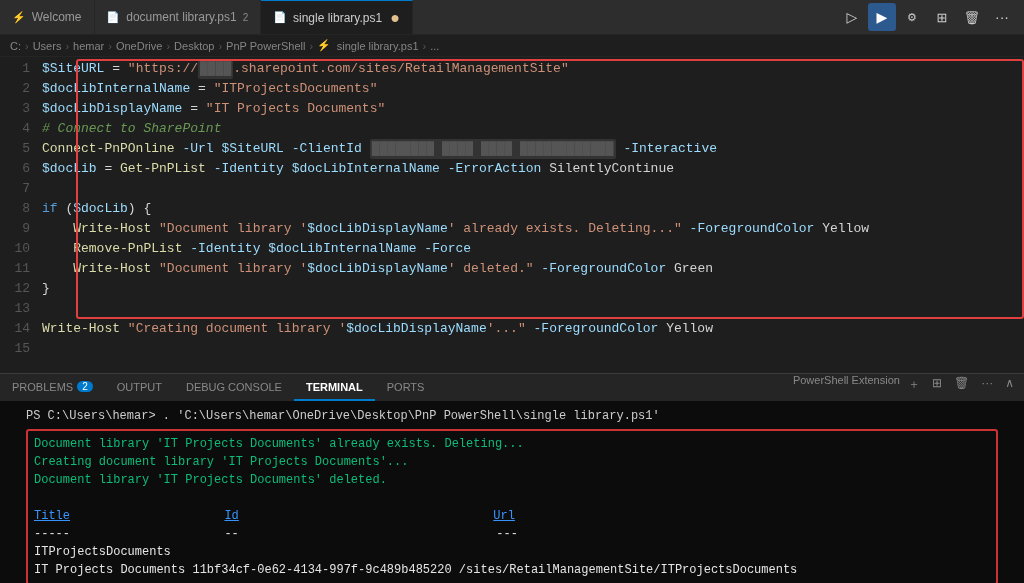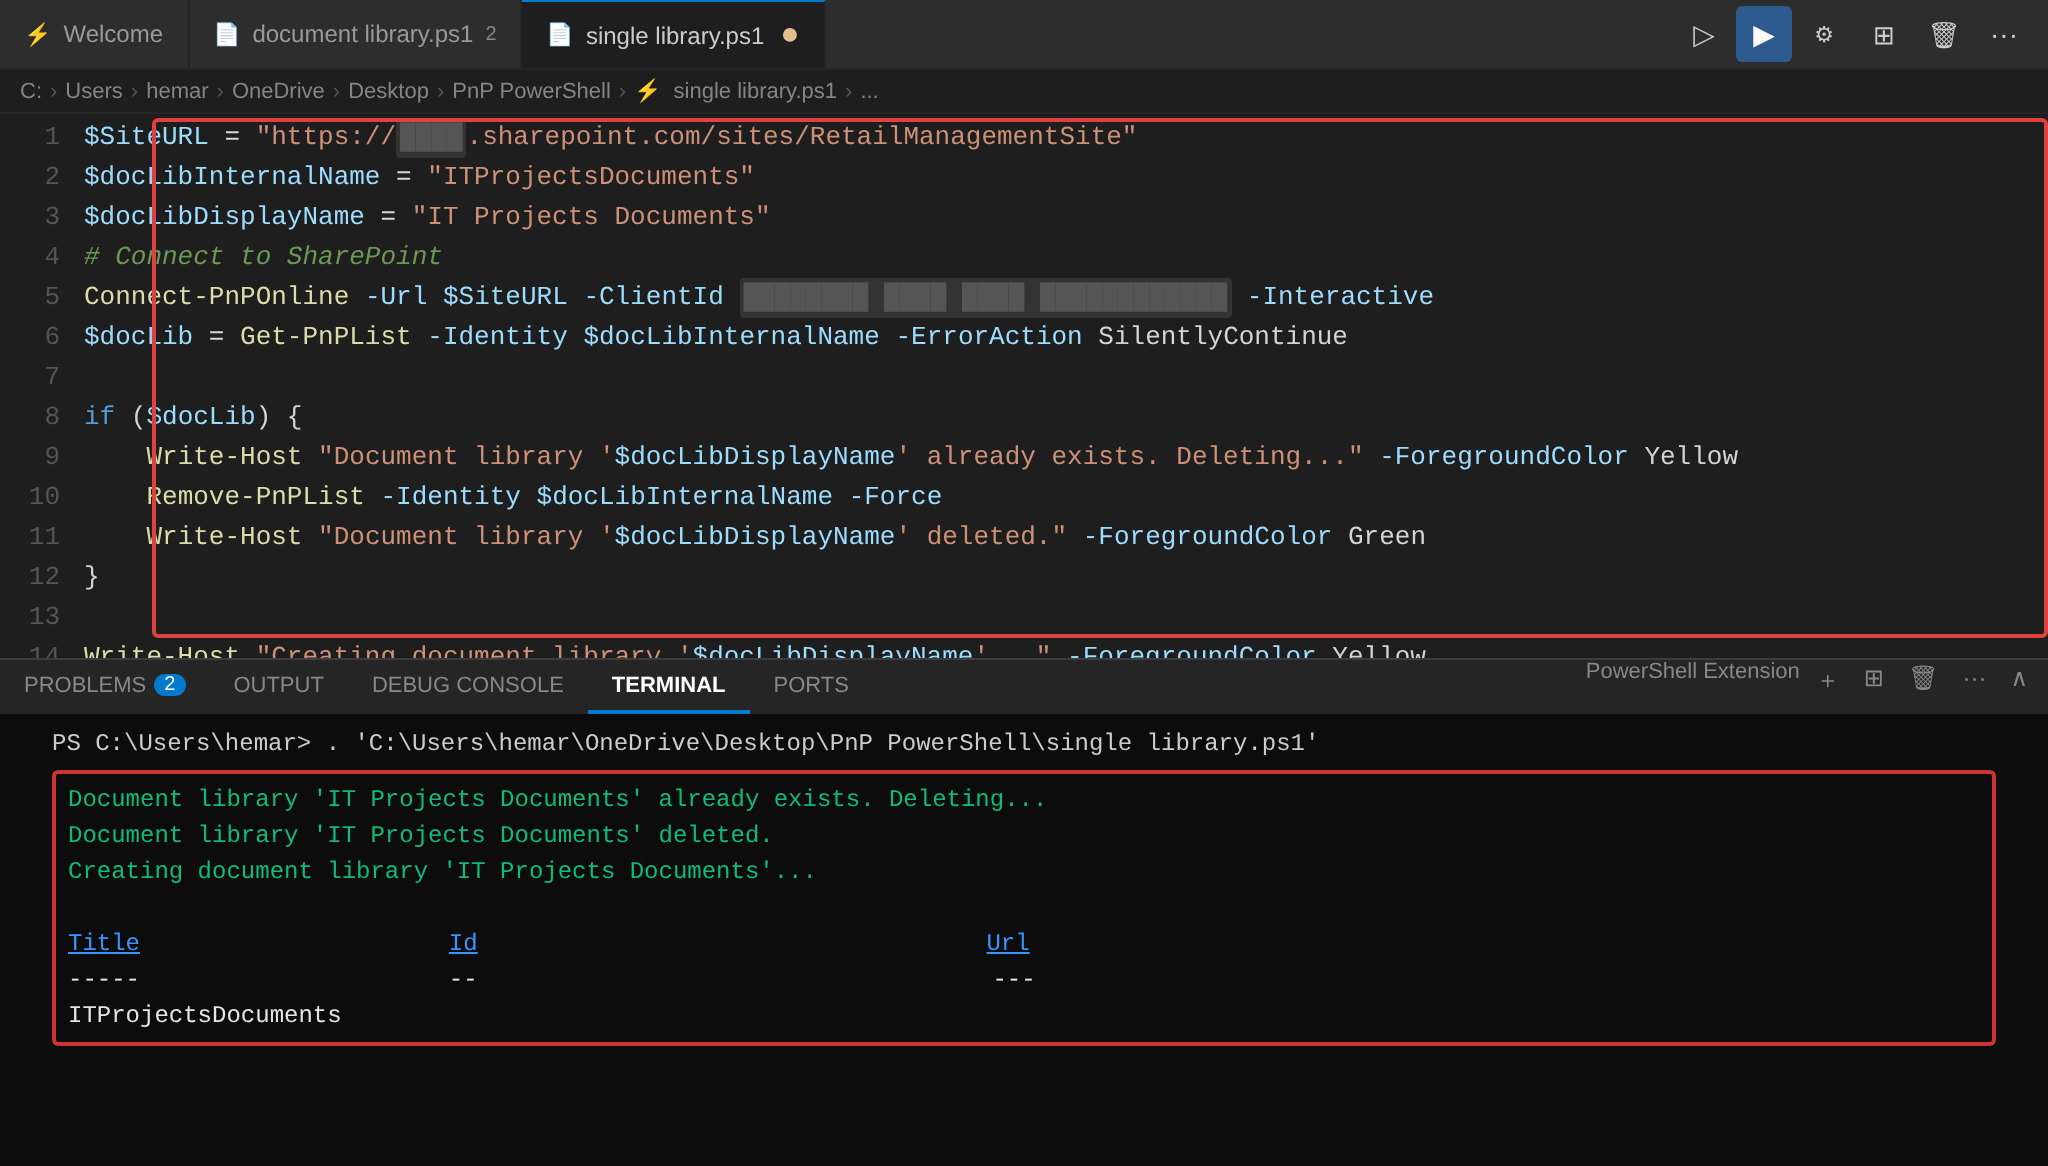--- a/index.html
+++ b/index.html
@@ -128,21 +128,21 @@
     .c-cmd { color: #dcdcaa; }
     .c-param { color: #9cdcfe; }
     .c-keyword { color: #569cd6; }
     .c-white { color: #d4d4d4; }
 
     
     .panel {
       flex-shrink: 0;
       display: flex;
       flex-direction: column;
-      height: 254px;
+      height: 210px;
     }
     .panel-tabs {
       background: #252526;
       height: 28px;
       display: flex;
       align-items: stretch;
       border-top: 1px solid #3c3c3c;
       flex-shrink: 0;
     }
     .panel-tab {
@@ -362,39 +362,42 @@
 
   <div class="terminal">
     <div>
       <span class="t-prompt">PS C:\Users\hemar&gt; . 'C:\Users\hemar\OneDrive\Desktop\PnP PowerShell\single library.ps1'</span>
     </div>
     <div class="terminal-block">
       <div>
         <span class="t-green">Document library 'IT Projects Documents' already exists. Deleting...</span>
       </div>
       <div>
+        <span class="t-green">Creating document library 'IT Projects Documents'...</span>
+      </div>
+      <div>
         <span class="t-green">Document library 'IT Projects Documents' deleted.</span>
-      </div>
-      <div>
-        <span class="t-green">Creating document library 'IT Projects Documents'...</span>
       </div>
       <div>&nbsp;</div>
       <div>
         <span class="t-blue-underline">Title</span>
         <span style="display:inline-block;width:140px;"></span>
         <span class="t-blue-underline">Id</span>
         <span style="display:inline-block;width:240px;"></span>
         <span class="t-blue-underline">Url</span>
       </div>
       <div>
         <span class="t-white">-----</span>
         <span style="display:inline-block;width:140px;"></span>
         <span class="t-white">--</span>
         <span style="display:inline-block;width:243px;"></span>
         <span class="t-white">---</span>
       </div>
       <div>
         <span class="t-white">ITProjectsDocuments</span>
       </div>
+      <div>
+        <span class="t-white">IT Projects Documents  11bf34cf-0e62-4134-997f-9c489b485220  /sites/RetailManagementSite/ITProjectsDocuments</span>
+      </div>
     </div>
 
   </div>
 </div>
 
 </body></html>

